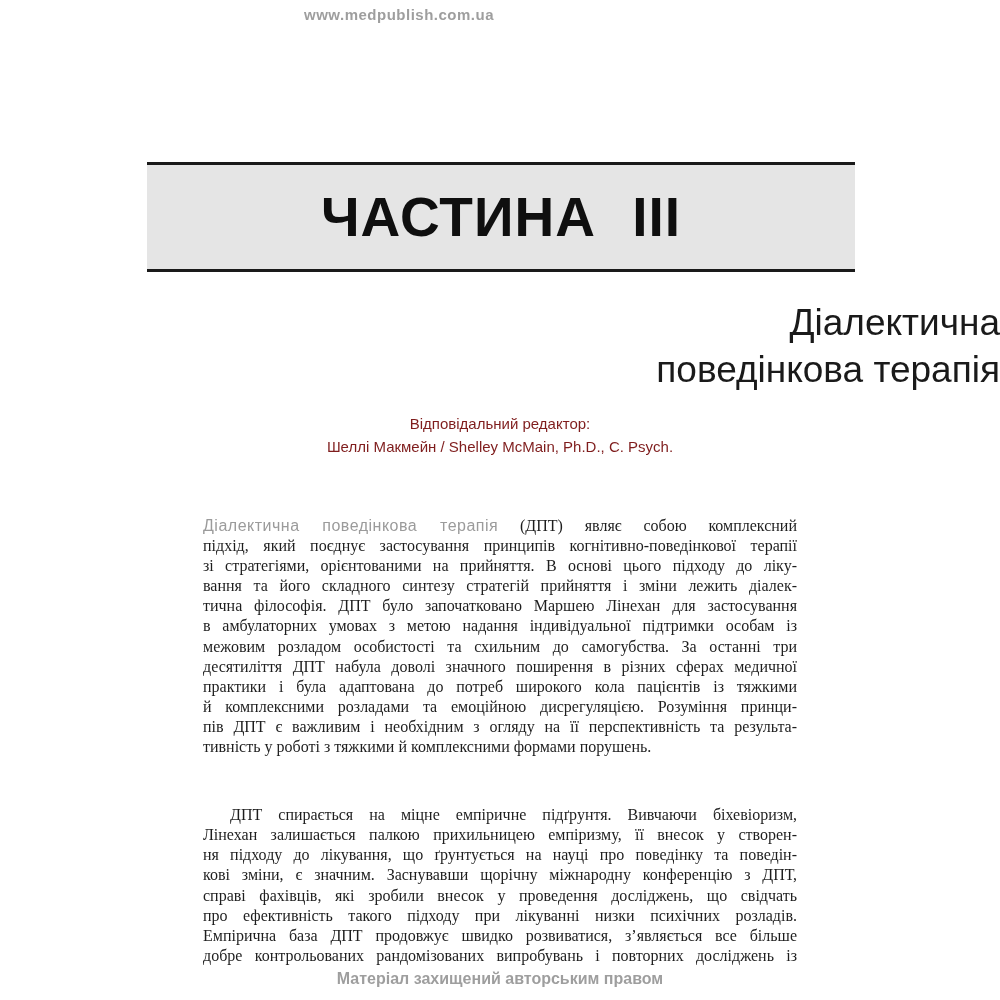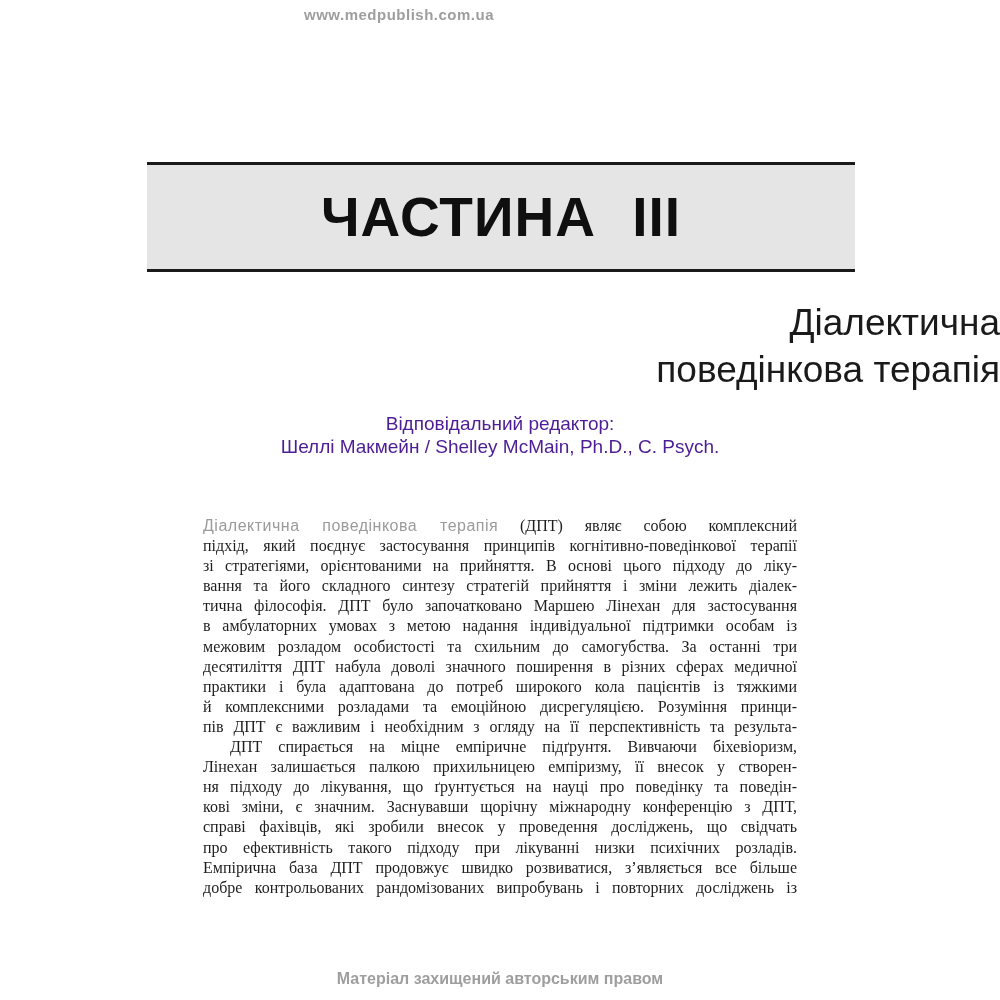--- a/index.html
+++ b/index.html
@@ -34,32 +34,32 @@
     position: absolute; left: 0; top: 299px; width: 1000px;
     text-align: right;
     font-family: "Liberation Sans", sans-serif;
     font-size: 37px; line-height: 47px; font-weight: 400;
     color: #1a1a1a;
   }
   .editor {
     position: absolute; left: 0; top: 412px; width: 1000px;
     text-align: center;
     font-family: "Liberation Sans", sans-serif;
-    font-size: 19px; line-height: 23px;
-    color: #4c1d95;
+    font-size: 15px; line-height: 23px;
+    color: #7f1d1d;
   }
   .body-text {
     position: absolute; left: 203px; top: 516px; width: 594px;
     font-family: "Liberation Serif", serif;
     font-size: 16px; line-height: 20.1px;
     color: #1e1e1e;
   }
   .body-text .line { text-align: justify; height: 20.1px; overflow: hidden; }
   .body-text .line.j { text-align-last: justify; }
-  .body-text .line.ind { text-indent: 27px; }
+  .body-text .line.ind { text-indent: 27px; margin-top: 48px; }
   .body-text .lead {
     font-family: "Liberation Sans", sans-serif;
     color: #9b9b9b; letter-spacing: 0.5px;
   }
   .footer-notice {
     position: absolute; top: 970px; left: 0; width: 1000px;
     text-align: center;
     font-family: "Liberation Sans", sans-serif;
     font-weight: 700; font-size: 16px;
     color: #9e9e9e;
@@ -89,20 +89,21 @@
     <div class="line j">підхід, який поєднує застосування принципів когнітивно-поведінкової терапії</div>
     <div class="line j">зі стратегіями, орієнтованими на прийняття. В основі цього підходу до ліку-</div>
     <div class="line j">вання та його складного синтезу стратегій прийняття і зміни лежить діалек-</div>
     <div class="line j">тична філософія. ДПТ було започатковано Маршею Лінехан для застосування</div>
     <div class="line j">в амбулаторних умовах з метою надання індивідуальної підтримки особам із</div>
     <div class="line j">межовим розладом особистості та схильним до самогубства. За останні три</div>
     <div class="line j">десятиліття ДПТ набула доволі значного поширення в різних сферах медичної</div>
     <div class="line j">практики і була адаптована до потреб широкого кола пацієнтів із тяжкими</div>
     <div class="line j">й комплексними розладами та емоційною дисрегуляцією. Розуміння принци-</div>
     <div class="line j">пів ДПТ є важливим і необхідним з огляду на її перспективність та результа-</div>
+    <div class="line">тивність у роботі з тяжкими й комплексними формами порушень.</div>
     <div class="line j ind">ДПТ спирається на міцне емпіричне підґрунтя. Вивчаючи біхевіоризм,</div>
     <div class="line j">Лінехан залишається палкою прихильницею емпіризму, її внесок у створен-</div>
     <div class="line j">ня підходу до лікування, що ґрунтується на науці про поведінку та поведін-</div>
     <div class="line j">кові зміни, є значним. Заснувавши щорічну міжнародну конференцію з ДПТ,</div>
     <div class="line j">справі фахівців, які зробили внесок у проведення досліджень, що свідчать</div>
     <div class="line j">про ефективність такого підходу при лікуванні низки психічних розладів.</div>
     <div class="line j">Емпірична база ДПТ продовжує швидко розвиватися, з’являється все більше</div>
     <div class="line j">добре контрольованих рандомізованих випробувань і повторних досліджень із</div>
   </div>
 

